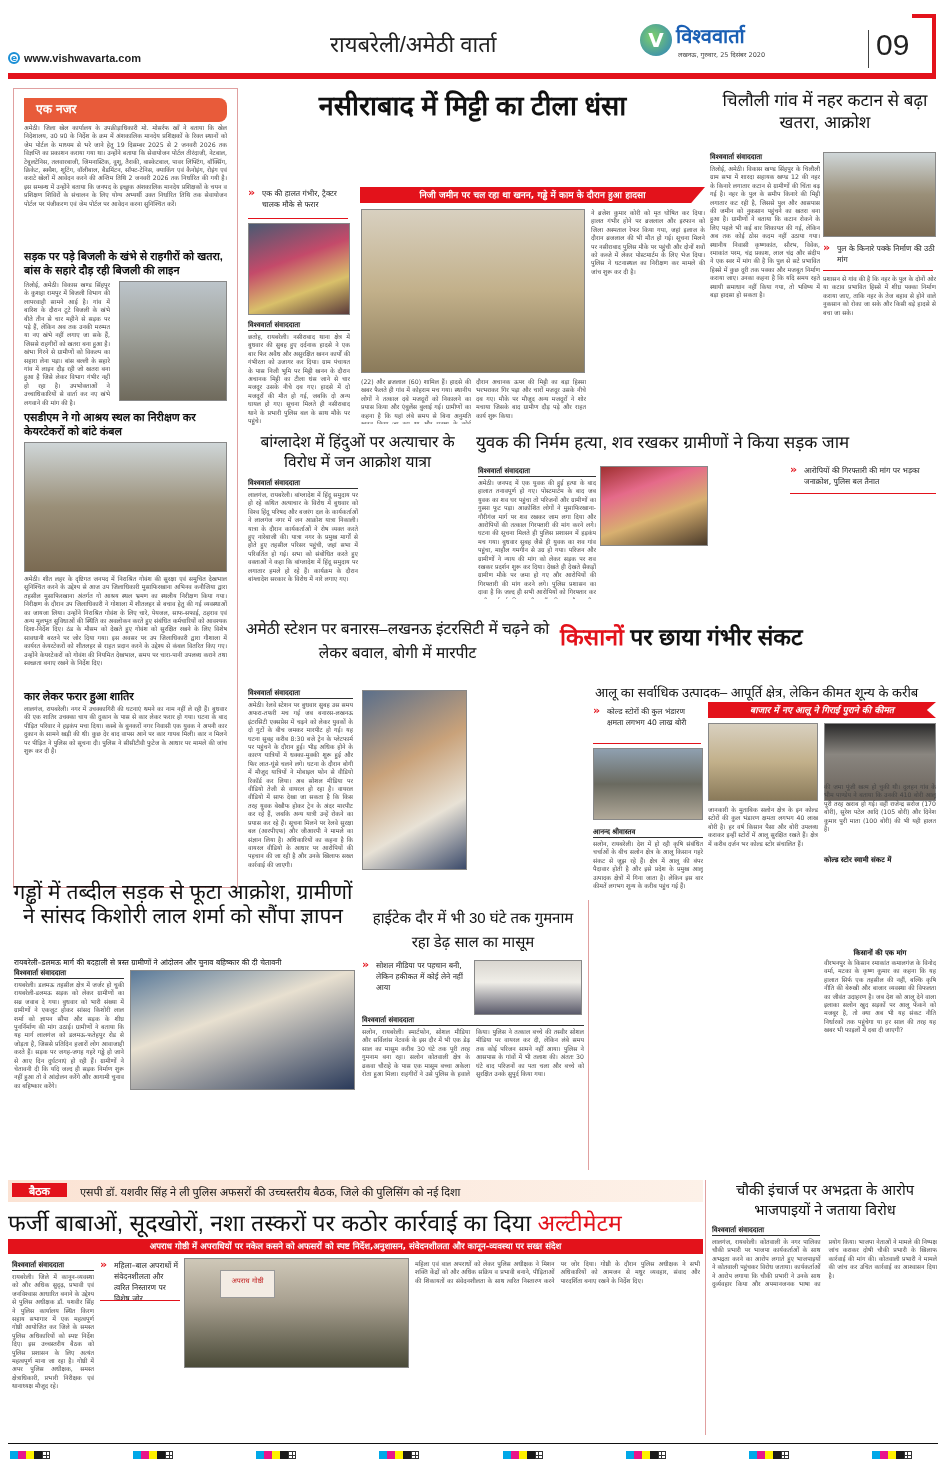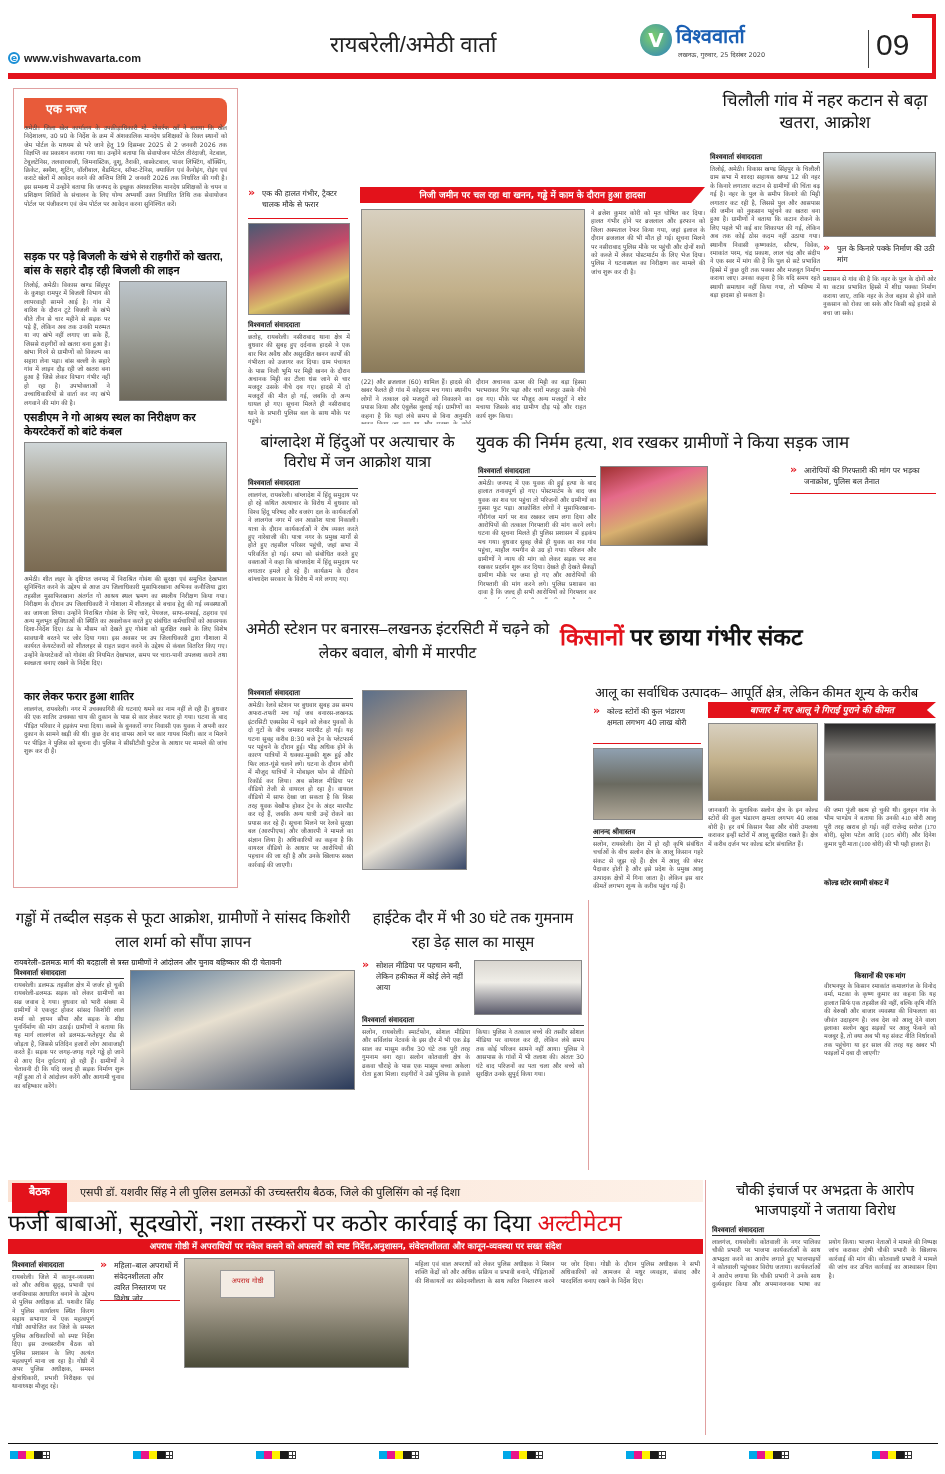--- a/index.html
+++ b/index.html
@@ -40,38 +40,39 @@
   <div class="abs" style="left:676px;top:22px;font-family:'Liberation Sans',sans-serif;font-size:20px;font-weight:bold;color:#1a5fb4;">विश्ववार्ता</div>
   <div class="abs" style="left:678px;top:50px;font-size:6.5px;color:#444;">लखनऊ, गुरुवार, 25 दिसंबर 2020</div>
   <div class="abs" style="left:868px;top:30px;width:1px;height:38px;background:#444;"></div>
   <div class="abs" style="left:876px;top:28px;font-family:'Liberation Sans',sans-serif;font-size:30px;color:#222;">09</div>
   <div class="abs" style="left:932px;top:16px;width:4px;height:62px;background:#e3121b;"></div>
   <div class="abs" style="left:912px;top:14px;width:24px;height:4px;background:#e3121b;"></div>
   <div class="abs" style="left:8px;top:73px;width:928px;height:6px;background:#e3121b;"></div>
 </div>
 
 <div class="abs" style="left:13px;top:88px;width:225px;height:800px;border:1px solid #e0a0a0;"></div>
-<div class="abs" style="left:24px;top:98px;width:203px;height:30px;background:#e85b3a;border-radius:0 8px 8px 0;padding-left:10px;">
+<div class="abs" style="left:24px;top:98px;width:203px;height:24px;background:#e85b3a;border-radius:0 8px 8px 0;">
   <span style="color:#fff;font-weight:bold;font-size:12px;padding-left:12px;line-height:18px;">एक नजर</span>
 </div>
 <div class="abs" style="left:24px;top:121px;width:203px;">
   <div class="txt" style="margin-top:3px;height:125px;">अमेठी। जिला खेल कार्यालय के उपक्रीड़ाधिकारी मो. मोसर्रफ खाँ ने बताया कि खेल निदेशालय, उ0 प्र0 के निर्देश के क्रम में अंशकालिक मानदेय प्रशिक्षकों के रिक्त स्थानों को जेम पोर्टल के माध्यम से भरे जाने हेतु 19 दिसम्बर 2025 से 2 जनवरी 2026 तक विज्ञप्ति का प्रकाशन कराया गया था। उन्होंने बताया कि सेवायोजन पोर्टल तीरंदाजी, नेटबाल, टेबुलटेनिस, तलवारबाजी, जिमनास्टिक, वुशू, तैराकी, बास्केटबाल, पावर लिफ्टिंग, बॉक्सिंग, क्रिकेट, स्क्वैश, शूटिंग, वॉलीबाल, बैडमिंटन, सॉफ्ट-टेनिस, क्याकिंग एवं कैनोइंग, रोइंग एवं कराटे खेलों में आवेदन करने की अन्तिम तिथि 2 जनवरी 2026 तक निर्धारित की गयी है। इस सम्बन्ध में उन्होंने बताया कि जनपद के इच्छुक अंशकालिक मानदेय प्रशिक्षकों के चयन व प्रशिक्षण शिविरों के संचालन के लिए योग्य अभ्यर्थी उक्त निर्धारित तिथि तक सेवायोजन पोर्टल पर पंजीकरण एवं जेम पोर्टल पर आवेदन करना सुनिश्चित करें।</div>
   <div style="font-family:'Liberation Sans',sans-serif;font-size:11px;line-height:13.5px;color:#111;font-weight:bold;margin-top:1px;">सड़क पर पड़े बिजली के खंभे से राहगीरों को खतरा, बांस के सहारे दौड़ रही बिजली की लाइन</div>
   <div style="position:relative;height:128px;margin-top:4px;">
     <div class="photo p4" style="position:absolute;right:0;top:0;width:108px;height:120px;"></div>
     <div class="txt" style="width:86px;height:128px;">तिलोई, अमेठी। विकास खण्ड सिंहपुर के कुशहा रामपुर में बिजली विभाग की लापरवाही सामने आई है। गांव में बारिश के दौरान टूटे बिजली के खंभे बीते तीन से चार महीने से सड़क पर पड़े हैं, लेकिन अब तक उनकी मरम्मत या नए खंभे नहीं लगाए जा सके हैं, जिससे राहगीरों को खतरा बना हुआ है। खंभा गिरने से ग्रामीणों को विकल्प का सहारा लेना पड़ा। बांस बल्ली के सहारे गांव में लाइन दौड़ रही जो खतरा बना हुआ है जिसे लेकर विभाग गंभीर नहीं हो रहा है। उपभोक्ताओं ने उच्चाधिकारियों से वार्ता कर नए खंभे लगवाने की मांग की है।</div>
   </div>
   <div style="font-family:'Liberation Sans',sans-serif;font-size:11px;line-height:13.5px;color:#111;font-weight:bold;margin-top:2px;">एसडीएम ने गो आश्रय स्थल का निरीक्षण कर केयरटेकरों को बांटे कंबल</div>
   <div class="photo p3" style="width:203px;height:130px;margin-top:4px;"></div>
   <div class="txt" style="margin-top:3px;height:112px;">अमेठी। शीत लहर के दृष्टिगत जनपद में निराश्रित गोवंश की सुरक्षा एवं समुचित देखभाल सुनिश्चित करने के उद्देश्य से आज उप जिलाधिकारी मुसाफिरखाना अभिनव कनौजिया द्वारा तहसील मुसाफिरखाना अंतर्गत गो आश्रय स्थल भ्रमण का स्थलीय निरीक्षण किया गया। निरीक्षण के दौरान उप जिलाधिकारी ने गोशाला में शीतलहर से बचाव हेतु की गई व्यवस्थाओं का जायजा लिया। उन्होंने निराश्रित गोवंश के लिए चारे, पेयजल, साफ-सफाई, ठहराव एवं अन्य मूलभूत सुविधाओं की स्थिति का अवलोकन करते हुए संबंधित कर्मचारियों को आवश्यक दिशा-निर्देश दिए। ठंड के मौसम को देखते हुए गोवंश को सुरक्षित रखने के लिए विशेष सावधानी बरतने पर जोर दिया गया। इस अवसर पर उप जिलाधिकारी द्वारा गौशाला में कार्यरत केयरटेकरों को शीतलहर से राहत प्रदान करने के उद्देश्य से कंबल वितरित किए गए। उन्होंने केयरटेकरों को गोवंश की नियमित देखभाल, समय पर चारा-पानी उपलब्ध कराने तथा स्वच्छता बनाए रखने के निर्देश दिए।</div>
   <div style="font-family:'Liberation Sans',sans-serif;font-size:11px;line-height:14px;color:#111;font-weight:bold;margin-top:2px;">कार लेकर फरार हुआ शातिर</div>
   <div class="txt" style="margin-top:2px;height:118px;">लालगंज, रायबरेली। नगर में उचक्कागिरी की घटनाएं थमने का नाम नहीं ले रही हैं। बुधवार की एक शातिर उचक्का चाय की दुकान के पास से कार लेकर फरार हो गया। घटना के बाद पीड़ित परिवार ने हड़कंप मचा दिया। कस्बे के बुनकरों नगर निवासी एक युवक ने अपनी कार दुकान के सामने खड़ी की थी। कुछ देर बाद वापस आने पर कार गायब मिली। कार न मिलने पर पीड़ित ने पुलिस को सूचना दी। पुलिस ने सीसीटीवी फुटेज के आधार पर मामले की जांच शुरू कर दी है।</div>
 </div>
 
 <div class="abs" style="left:245px;top:90px;width:455px;">
+  <div class="hl" style="font-size:27px;line-height:32px;">नसीराबाद में मिट्टी का टीला धंसा</div>
 </div>
 <div class="abs" style="left:248px;top:188px;width:105px;">
   <div class="quote"><span class="qi">»</span><span>एक की हालत गंभीर, ट्रैक्टर चालक मौके से फरार</span></div>
 </div>
 <div class="abs" style="left:248px;top:218px;width:100px;height:1px;background:#e3121b;"></div>
 <div class="abs redbar" style="left:360px;top:187px;width:345px;height:16px;font-size:9px;line-height:16px;clip-path:polygon(0 0,100% 0,96% 100%,0 100%);">निजी जमीन पर चल रहा था खनन, गड्ढे में काम के दौरान हुआ हादसा</div>
 <div class="abs photo p2" style="left:248px;top:223px;width:102px;height:92px;"></div>
 <div class="abs photo p7" style="left:361px;top:209px;width:224px;height:164px;"></div>
 <div class="abs" style="left:248px;top:320px;width:102px;">
   <div class="byline">विश्ववार्ता संवाददाता</div>
@@ -131,29 +132,29 @@
 <div class="abs" style="left:593px;top:743px;width:108px;height:1px;background:#e3121b;"></div>
 <div class="abs redbar" style="left:708px;top:702px;width:228px;height:16px;font-size:9px;line-height:16px;clip-path:polygon(0 0,100% 0,96% 50%,100% 100%,0 100%);font-style:italic;">बाजार में नए आलू ने गिराई पुराने की कीमत</div>
 <div class="abs photo p7" style="left:708px;top:723px;width:110px;height:78px;"></div>
 <div class="abs photo p9" style="left:824px;top:723px;width:112px;height:78px;"></div>
 <div class="abs photo p8" style="left:593px;top:748px;width:110px;height:72px;"></div>
 <div class="abs" style="left:593px;top:827px;width:110px;">
   <div class="byline">आनन्द श्रीवास्तव</div>
   <div class="txt" style="height:310px;">सलोन, रायबरेली। देश में हो रही कृषि संबंधित चर्चाओं के बीच सलोन क्षेत्र के आलू किसान गहरे संकट से जूझ रहे हैं। क्षेत्र में आलू की बंपर पैदावार होती है और इसे प्रदेश के प्रमुख आलू उत्पादक क्षेत्रों में गिना जाता है। लेकिन इस बार कीमतें लगभग शून्य के करीब पहुंच गई हैं।</div>
 </div>
 <div class="abs txt" style="left:708px;top:806px;width:110px;height:360px;">जानकारी के मुताबिक सलोन क्षेत्र के इन कोल्ड स्टोरों की कुल भंडारण क्षमता लगभग 40 लाख बोरी है। हर वर्ष किसान पैसा और बोरी उपलब्ध कराकर इन्हीं स्टोरों में आलू सुरक्षित रखते हैं। क्षेत्र में करीब दर्जन भर कोल्ड स्टोर संचालित हैं।</div>
-<div class="abs" style="left:824px;top:806px;width:112px;font-family:Liberation Serif, serif;">
+<div class="abs" style="left:824px;top:783px;width:112px;">
   <div class="txt" style="height:70px;">की जमा पूंजी खत्म हो चुकी थी। दुलहन गांव के भीम पाण्डेय ने बताया कि उनकी 410 बोरी आलू पूरी तरह खराब हो गई। वहीं राजेन्द्र सरोज (170 बोरी), सुरेश पटेल आदि (105 बोरी) और दिनेश कुमार पुरी माता (100 बोरी) की भी यही हालत है।</div>
   <div style="font-size:7px;font-weight:bold;color:#111;margin:2px 0;">कोल्ड स्टोर स्वामी संकट में</div>
   <div class="txt" style="height:80px;"></div>
   <div style="font-size:7px;font-weight:bold;color:#111;margin:2px 0;text-align:center;">किसानों की एक मांग</div>
   <div class="txt" style="height:180px;">वीरभनपुर के किसान रमाकांत कमालगंज के विनोद वर्मा, मटका के कृष्ण कुमार का कहना कि यह हालात सिर्फ एक तहसील की नहीं, बल्कि कृषि नीति की बेरुखी और बाजार व्यवस्था की विफलता का जीवंत उदाहरण है। जब देश को आलू देने वाला इलाका सलोन खुद सड़कों पर आलू फेंकने को मजबूर है, तो क्या अब भी यह संकट नीति निर्धारकों तक पहुंचेगा या हर साल की तरह यह खबर भी फाइलों में दबा दी जाएगी?</div>
 </div>
 
-<div class="abs hl" style="left:8px;top:906px;width:350px;font-size:15px;line-height:24px;font-weight:normal;">गड्ढों में तब्दील सड़क से फूटा आक्रोश, ग्रामीणों ने सांसद किशोरी लाल शर्मा को सौंपा ज्ञापन</div>
+<div class="abs hl" style="left:8px;top:880px;width:350px;font-size:21px;line-height:24px;font-weight:normal;">गड्ढों में तब्दील सड़क से फूटा आक्रोश, ग्रामीणों ने सांसद किशोरी लाल शर्मा को सौंपा ज्ञापन</div>
 <div class="abs" style="left:14px;top:957px;width:345px;font-size:7.5px;color:#111;">रायबरेली–डलमऊ मार्ग की बदहाली से त्रस्त ग्रामीणों ने आंदोलन और चुनाव बहिष्कार की दी चेतावनी</div>
 <div class="abs" style="left:14px;top:968px;width:110px;">
   <div class="byline">विश्ववार्ता संवाददाता</div>
   <div class="txt" style="height:200px;">रायबरेली। डलमऊ तहसील क्षेत्र में जर्जर हो चुकी रायबरेली-डलमऊ सड़क को लेकर ग्रामीणों का सब्र जवाब दे गया। बुधवार को भारी संख्या में ग्रामीणों ने एकजुट होकर सांसद किशोरी लाल शर्मा को ज्ञापन सौंपा और सड़क के शीघ्र पुनर्निर्माण की मांग उठाई। ग्रामीणों ने बताया कि यह मार्ग लालगंज को डलमऊ-फतेहपुर रोड से जोड़ता है, जिससे प्रतिदिन हजारों लोग आवाजाही करते हैं। सड़क पर जगह-जगह गहरे गड्ढे हो जाने से आए दिन दुर्घटनाएं हो रही हैं। ग्रामीणों ने चेतावनी दी कि यदि जल्द ही सड़क निर्माण शुरू नहीं हुआ तो वे आंदोलन करेंगे और आगामी चुनाव का बहिष्कार करेंगे।</div>
 </div>
 <div class="abs photo p10" style="left:130px;top:970px;width:225px;height:120px;"></div>
 <div class="abs txt" style="left:130px;top:1095px;width:225px;height:73px;"></div>
 
 <div class="abs hl" style="left:362px;top:906px;width:222px;font-size:15px;line-height:24px;font-weight:normal;">हाईटेक दौर में भी 30 घंटे तक गुमनाम रहा डेढ़ साल का मासूम</div>
 <div class="abs" style="left:362px;top:960px;width:110px;">
@@ -162,22 +163,22 @@
 <div class="abs photo p11" style="left:474px;top:960px;width:108px;height:55px;"></div>
 <div class="abs" style="left:362px;top:1015px;width:222px;">
   <div class="byline">विश्ववार्ता संवाददाता</div>
   <div class="txt" style="height:150px;column-count:2;column-gap:6px;">सलोन, रायबरेली। स्मार्टफोन, सोशल मीडिया और सर्विलांस नेटवर्क के इस दौर में भी एक डेढ़ साल का मासूम करीब 30 घंटे तक पूरी तरह गुमनाम बना रहा। सलोन कोतवाली क्षेत्र के ढकवा चौराहे के पास एक मासूम बच्चा अकेला रोता हुआ मिला। राहगीरों ने उसे पुलिस के हवाले किया। पुलिस ने तत्काल बच्चे की तस्वीर सोशल मीडिया पर वायरल कर दी, लेकिन लंबे समय तक कोई परिजन सामने नहीं आया। पुलिस ने आसपास के गांवों में भी तलाश की। अंततः 30 घंटे बाद परिजनों का पता चला और बच्चे को सुरक्षित उनके सुपुर्द किया गया।</div>
 </div>
 
 <div class="vline" style="left:588px;top:900px;height:270px;"></div>
 <div class="vline" style="left:705px;top:1180px;height:255px;"></div>
 
 <div class="abs" style="left:8px;top:1180px;width:695px;height:22px;background:linear-gradient(90deg,#fbe3d4,#fdf1e8);"></div>
-<div class="abs redbar" style="left:12px;top:1183px;width:55px;height:30px;font-size:11px;line-height:17px;">बैठक</div>
-<div class="abs" style="left:80px;top:1184px;width:620px;font-family:'Liberation Sans',sans-serif;font-size:11px;color:#111;">एसपी डॉ. यशवीर सिंह ने ली पुलिस डलमऊों की उच्चस्तरीय बैठक, जिले की पुलिसिंग को नई दिशा</div>
+<div class="abs redbar" style="left:12px;top:1183px;width:55px;height:14px;font-size:11px;line-height:17px;">बैठक</div>
+<div class="abs" style="left:80px;top:1184px;width:620px;font-family:'Liberation Sans',sans-serif;font-size:11px;color:#111;">एसपी डॉ. यशवीर सिंह ने ली पुलिस अफसरों की उच्चस्तरीय बैठक, जिले की पुलिसिंग को नई दिशा</div>
 <div class="abs" style="left:8px;top:1206px;width:700px;font-family:'Liberation Sans',sans-serif;font-size:23px;color:#111;white-space:nowrap;">
   <span>फर्जी बाबाओं, सूदखोरों, नशा तस्करों पर कठोर कार्रवाई का दिया </span><span class="red">अल्टीमेटम</span>
 </div>
 <div class="abs redbar" style="left:8px;top:1239px;width:695px;height:15px;font-size:8.5px;line-height:15px;">अपराध गोष्ठी में अपराधियों पर नकेल कसने को अफसरों को स्पष्ट निर्देश,अनुशासन, संवेदनशीलता और कानून-व्यवस्था पर सख्त संदेश</div>
 <div class="abs" style="left:12px;top:1260px;width:82px;">
   <div class="byline">विश्ववार्ता संवाददाता</div>
   <div class="txt" style="height:170px;">रायबरेली। जिले में कानून-व्यवस्था को और अधिक सुदृढ़, प्रभावी एवं जनविश्वास आधारित बनाने के उद्देश्य से पुलिस अधीक्षक डॉ. यशवीर सिंह ने पुलिस कार्यालय स्थित किरण सहाय सभागार में एक महत्वपूर्ण गोष्ठी आयोजित कर जिले के समस्त पुलिस अधिकारियों को स्पष्ट निर्देश दिए। इस उच्चस्तरीय बैठक को पुलिस प्रशासन के लिए अत्यंत महत्वपूर्ण माना जा रहा है। गोष्ठी में अपर पुलिस अधीक्षक, समस्त क्षेत्राधिकारी, प्रभारी निरीक्षक एवं थानाध्यक्ष मौजूद रहे।</div>
 </div>
 <div class="abs" style="left:100px;top:1260px;width:80px;">
   <div class="quote"><span class="qi">»</span><span>महिला–बाल अपराधों में संवेदनशीलता और त्वरित निस्तारण पर विशेष जोर</span></div>

